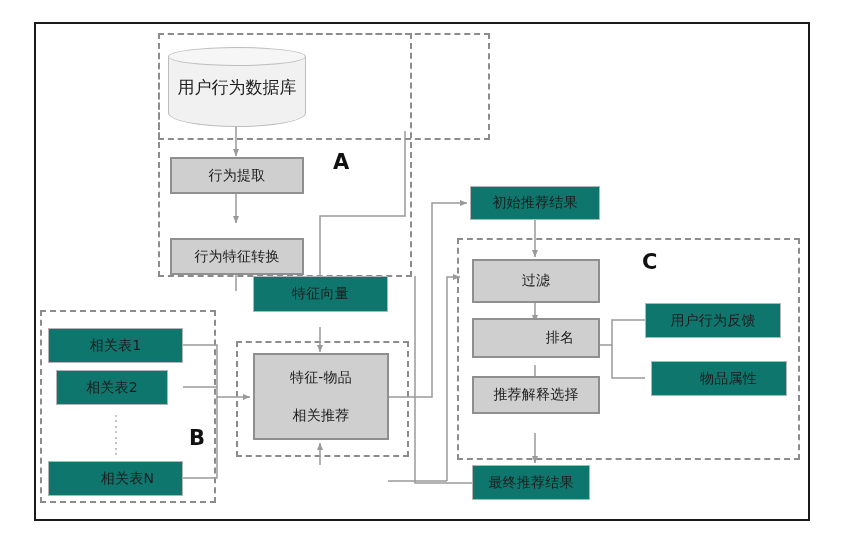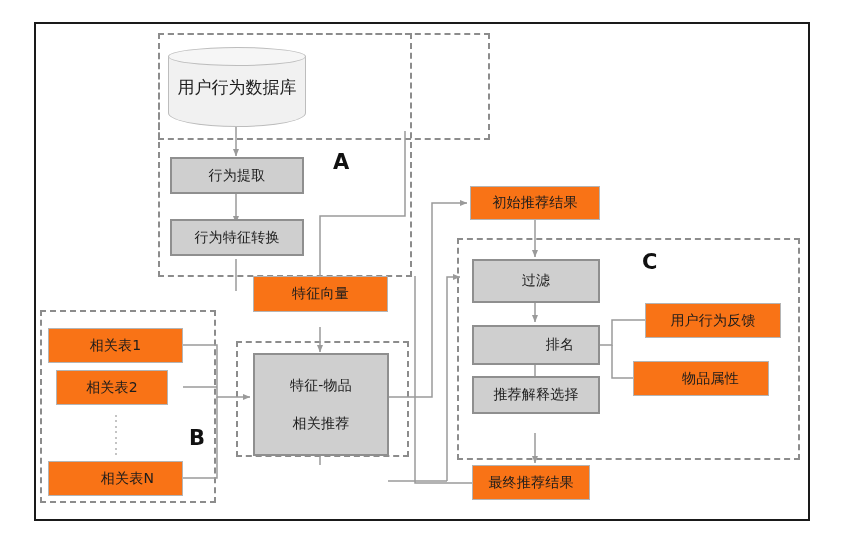--- a/index.html
+++ b/index.html
@@ -21,21 +21,21 @@
     font-family:"DejaVu Sans","Liberation Sans",sans-serif;line-height:1;
   }
 
   
   .node{
     position:absolute;box-sizing:border-box;
     display:flex;align-items:center;justify-content:center;text-align:center;
     font-size:14px;color:#1c1c1c;line-height:1.25;
     letter-spacing:0.2px;
   }
-  .node.light{background:#f97316;border:1.5px solid #b4b4b4;}
+  .node.light{background:#0f766e;border:1.5px solid #b4b4b4;}
   .node.dark{background:#cfcfcf;border:2px solid #8f8f8f;}
 
   
   .cyl{position:absolute;}
   .cyl .body{
     position:absolute;left:0;right:0;top:9px;bottom:0;
     background:#f1f1f1;border:1.5px solid #bdbdbd;border-top:none;
     border-radius:0 0 50% 50%/0 0 14px 14px;box-sizing:border-box;
   }
   .cyl .top{
@@ -125,54 +125,54 @@
 
   <div class="cyl" style="left:168px;top:47px;width:138px;height:80px;">
     <div class="body"></div>
     <div class="top"></div>
     <div class="lbl">用户行为数据库</div>
   </div>
 
 
   <div class="node dark" style="left:170px;top:157px;width:134px;height:37px;">行为提取</div>
 
-  <div class="node dark" style="left:170px;top:219px;width:134px;height:37px;">行为特征转换</div>
+  <div class="node dark" style="left:170px;top:238px;width:134px;height:37px;">行为特征转换</div>
 
   <div class="node light" style="left:253px;top:276px;width:135px;height:36px;">特征向量</div>
 
   <div class="node light" style="left:48px;top:328px;width:135px;height:35px;">相关表1</div>
 
   <div class="node light" style="left:56px;top:370px;width:112px;height:35px;">相关表2</div>
 
   <div class="dots" style="left:114px;top:415px;width:3px;height:40px;">
     <i></i>
       <i></i>
       <i></i>
       <i></i>
       <i></i>
       <i></i>
       <i></i>
       <i></i>
   </div>
 
   <div class="node light" style="left:48px;top:461px;width:135px;height:35px;padding-left:24px;">相关表N</div>
 
-  <div class="node dark" style="left:253px;top:353px;width:136px;height:103px;flex-direction:column;gap:20px;">
+  <div class="node dark" style="left:253px;top:353px;width:136px;height:87px;flex-direction:column;gap:20px;">
     <span>特征-物品</span>
     <span>相关推荐</span>
   </div>
 
 
   <div class="node light" style="left:470px;top:186px;width:130px;height:34px;">初始推荐结果</div>
 
   <div class="node dark" style="left:472px;top:259px;width:128px;height:44px;">过滤</div>
 
-  <div class="node dark" style="left:472px;top:325px;width:128px;height:40px;padding-left:48px;">排名</div>
+  <div class="node dark" style="left:472px;top:318px;width:128px;height:40px;padding-left:48px;">排名</div>
 
   <div class="node dark" style="left:472px;top:376px;width:128px;height:38px;">推荐解释选择</div>
 
   <div class="node light" style="left:472px;top:465px;width:118px;height:35px;">最终推荐结果</div>
 
   <div class="node light" style="left:645px;top:303px;width:136px;height:35px;">用户行为反馈</div>
 
-  <div class="node light" style="left:633px;top:361px;width:136px;height:35px;padding-left:19px;">物品属性</div>
+  <div class="node light" style="left:651px;top:361px;width:136px;height:35px;padding-left:19px;">物品属性</div>
 
 </div>
 
 </body></html>

